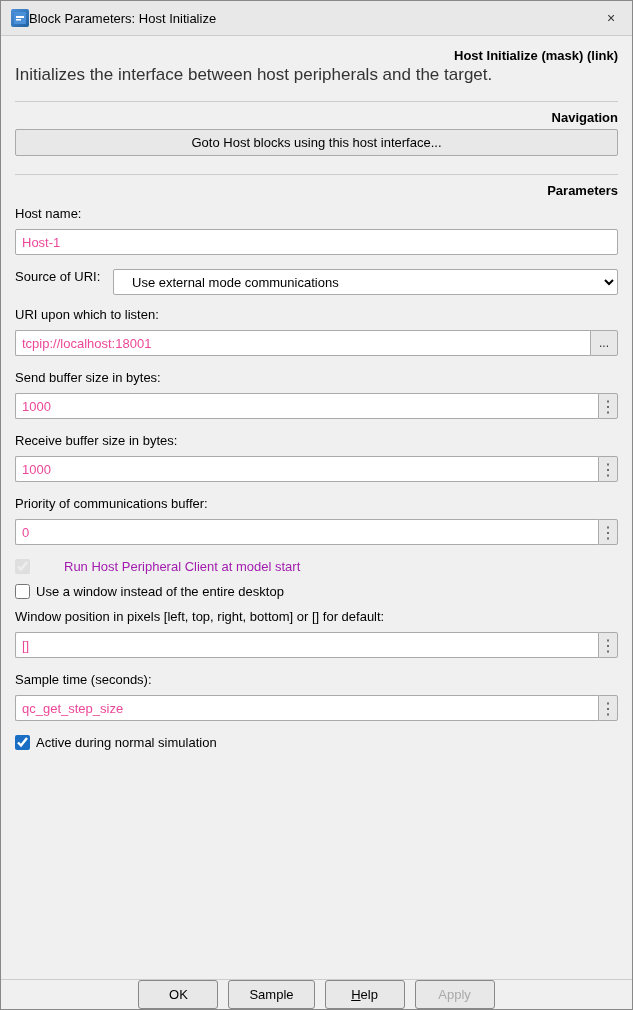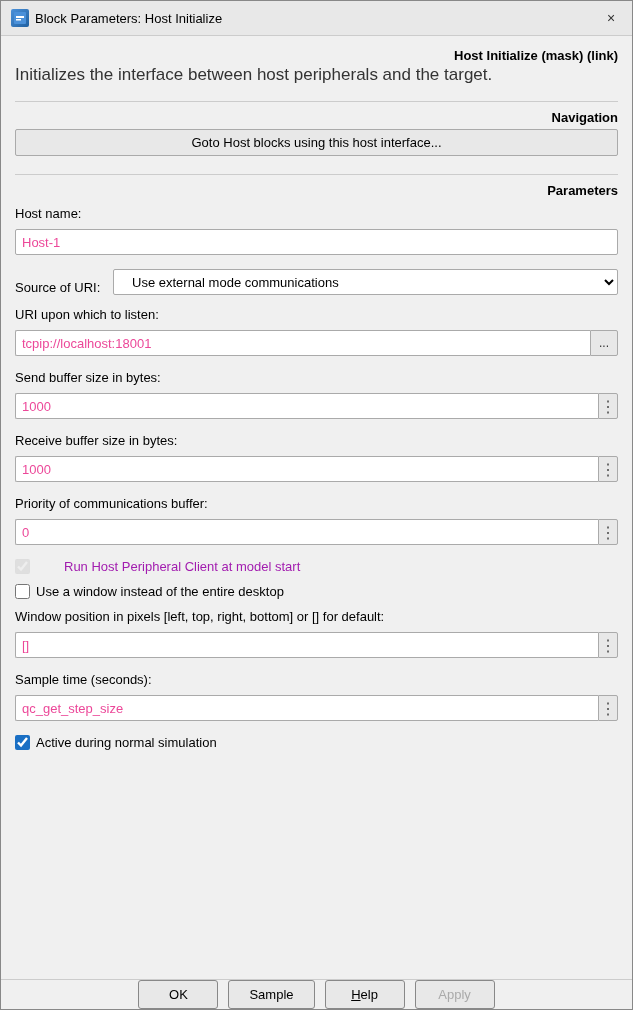--- a/index.html
+++ b/index.html
@@ -30,21 +30,21 @@
       padding: 6px 10px;
       display: flex;
       align-items: center;
       justify-content: space-between;
       user-select: none;
     }
 
     .title-bar-left {
       display: flex;
       align-items: center;
-      gap: 6px;
+      gap: 0;
       justify-content: space-between;
     }
 
     .title-icon {
       width: 18px;
       height: 18px;
       background: linear-gradient(135deg, #4a90d9, #2060a0);
       border-radius: 2px;
       display: flex;
       align-items: center;
@@ -199,21 +199,21 @@
       display: flex;
       align-items: center;
       justify-content: center;
       border-radius: 0 2px 2px 0;
       font-size: 16px;
       color: #555;
     }
 
     .select-row {
       display: flex;
-      align-items: flex-end;
+      align-items: flex-start;
       gap: 8px;
       margin-bottom: 6px;
     }
 
     select {
       flex: 1;
       padding: 4px 14px;
       border: 1px solid #aaa;
       background: white;
       font-size: 13px;

